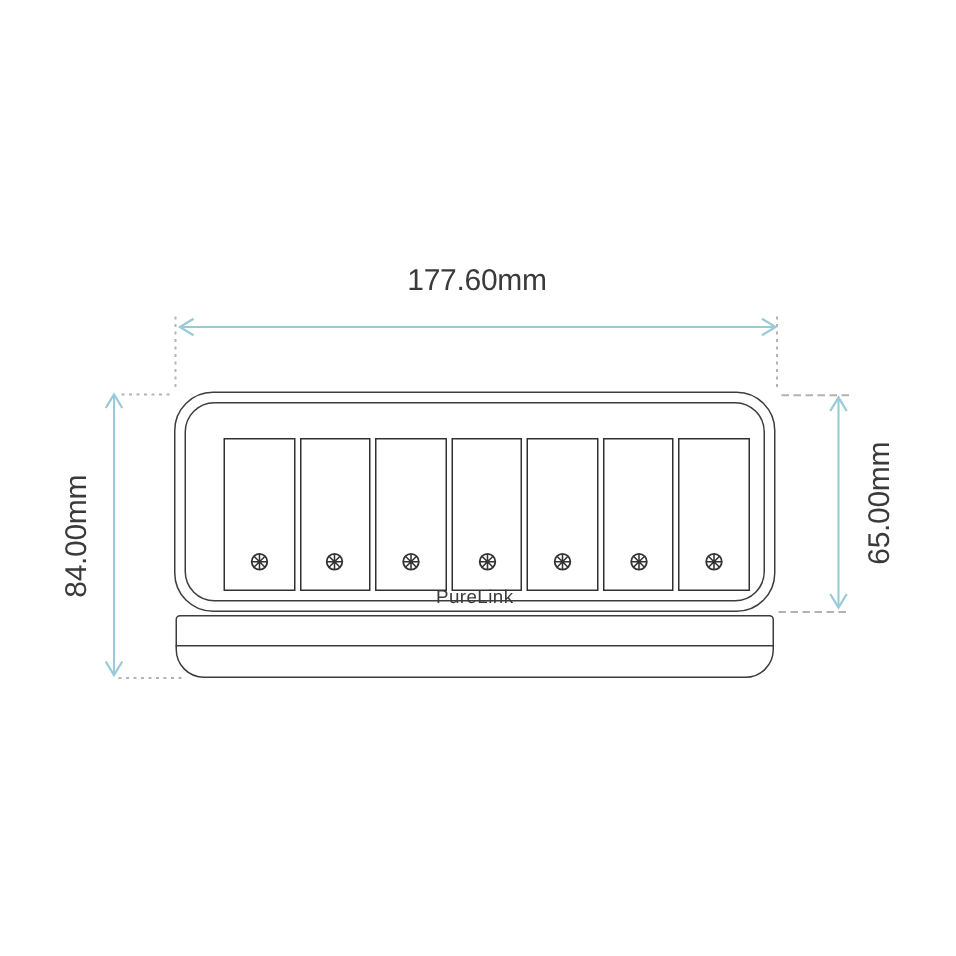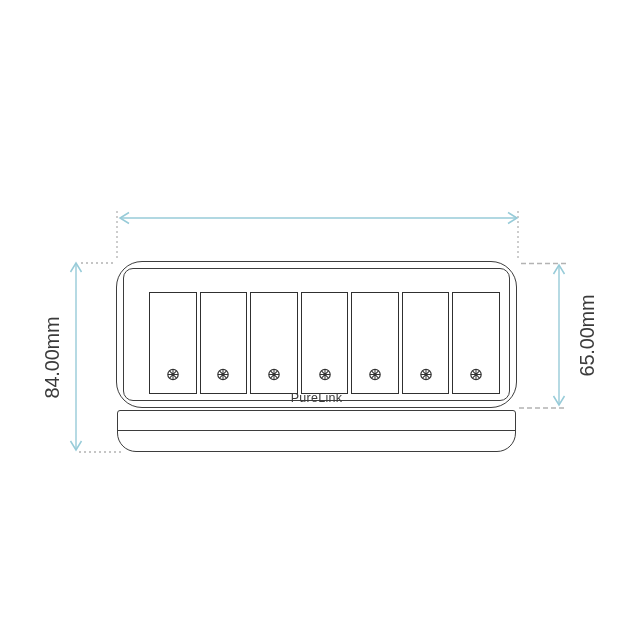--- a/index.html
+++ b/index.html
@@ -31,21 +31,21 @@
   .dim-label.rot-left{left:-8px;top:346px;width:120px;transform:rotate(-90deg);}
   .dim-label.rot-right{left:527px;top:324px;width:120px;transform:rotate(-90deg);}
 
   
   .device-body{
     position:absolute;left:116px;top:261px;width:401px;height:147px;
     border:1.6px solid var(--c-outline);border-radius:26px;background:var(--c-bg);
   }
   .device-inner{
     position:absolute;left:6px;top:6px;right:6px;bottom:6px;
-    border:1.5px solid var(--c-outline);border-radius:10px;
+    border:1.5px solid var(--c-outline);border-radius:20px;
   }
   .panel-strip{
     position:absolute;left:25px;top:23px;width:351px;height:102px;
     display:flex;gap:3px;
   }
   .panel{
     flex:1 1 0;position:relative;background:var(--c-bg);
     border:1.6px solid #303030;
   }
   .screw{
@@ -91,20 +91,21 @@
 
     <path class="dim-shaft" d="M76 264 V449"></path>
     <path class="dim-stroke" d="M70.5 272 L76 263 L81.5 272"></path>
     <path class="dim-stroke" d="M70.5 441 L76 450 L81.5 441"></path>
 
     <path class="dim-shaft" d="M559 266 V404"></path>
     <path class="dim-stroke" d="M553.5 274 L559 265 L564.5 274"></path>
     <path class="dim-stroke" d="M553.5 396 L559 405 L564.5 396"></path>
   </svg>
 
+  <div class="dim-label horizontal">177.60mm</div>
   <div class="dim-label rot-left">84.00mm</div>
   <div class="dim-label rot-right">65.00mm</div>
 
   <div class="device-body">
     <div class="device-inner">
       <div class="panel-strip">
         <div class="panel">
           <svg class="screw" viewBox="0 0 14 14" aria-hidden="true">
             <circle cx="7" cy="7" r="5.6" stroke-width="1.3"></circle>
             <path d="M7 1.6 V12.4 M1.6 7 H12.4 M3.2 3.2 L10.8 10.8 M3.2 10.8 L10.8 3.2" stroke-width="1.1"></path>

